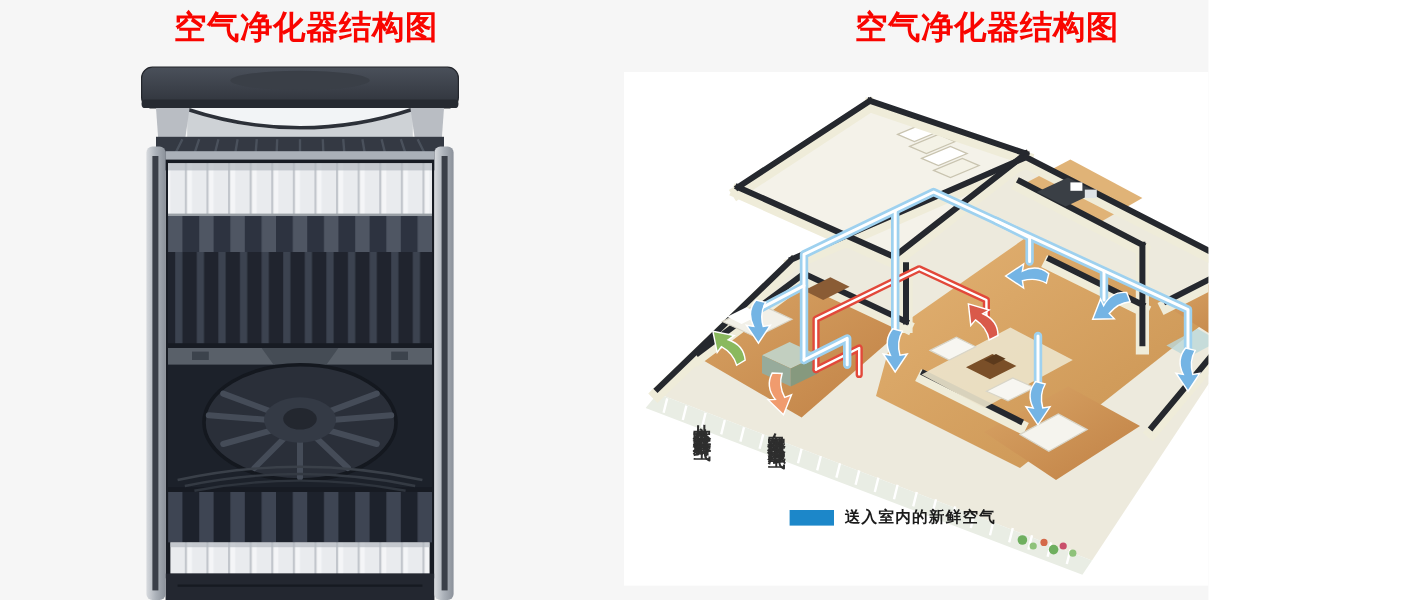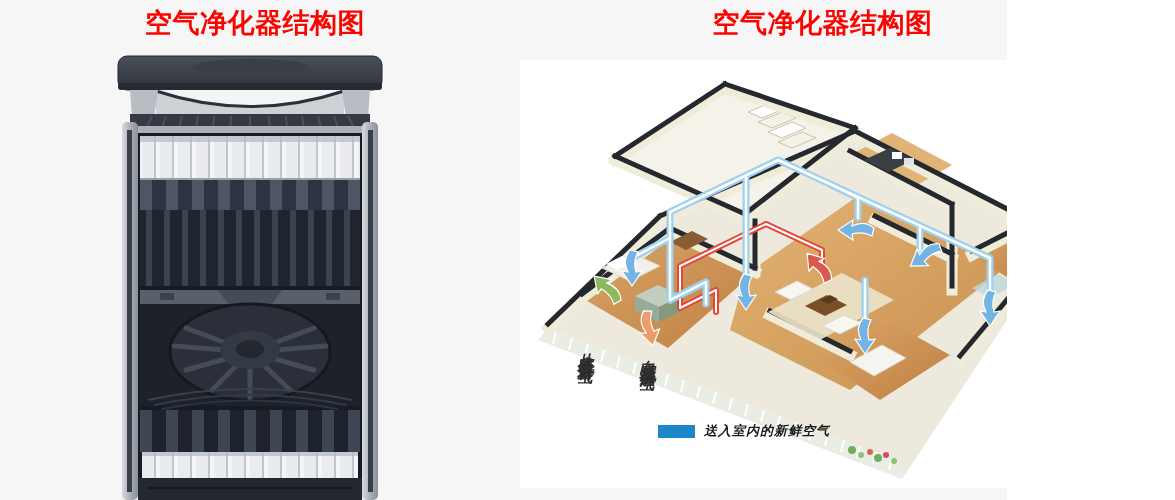--- a/index.html
+++ b/index.html
@@ -5,21 +5,21 @@
   html,body{margin:0;padding:0;}
   body{font-family:"DejaVu Sans","Liberation Sans",sans-serif;}
   #stage{position:relative;width:1007px;height:500px;background:#f6f6f6;overflow:hidden;}
 
   .panel-title{position:absolute;top:5px;font-size:27px;font-weight:bold;color:#f90500;
     text-align:center;letter-spacing:0.5px;white-space:nowrap;}
   #title-left{left:90px;width:330px;}
   #title-right{left:655px;width:335px;}
 
   #purifier-figure{position:absolute;left:100px;top:52px;width:300px;height:448px;}
-  #house-panel{position:absolute;left:520px;top:60px;width:552px;height:428px;background:#ffffff;font-style:italic;}
+  #house-panel{position:absolute;left:520px;top:60px;width:552px;height:428px;background:#ffffff;}
   #house-svg{position:absolute;left:0;top:0;}
 
   .v-label{position:absolute;writing-mode:vertical-rl;text-orientation:upright;
     font-size:15px;font-weight:bold;color:#2e2e2e;letter-spacing:2px;line-height:1;}
   #label-intake{left:57px;top:281px;}
   #label-exhaust{left:119px;top:288px;}
 
   #legend{position:absolute;left:138px;top:362px;display:flex;flex-direction:column;gap:4px;}
   .legend-row{display:flex;align-items:center;gap:9px;}
   .legend-swatch{width:37px;height:13px;display:inline-block;}

